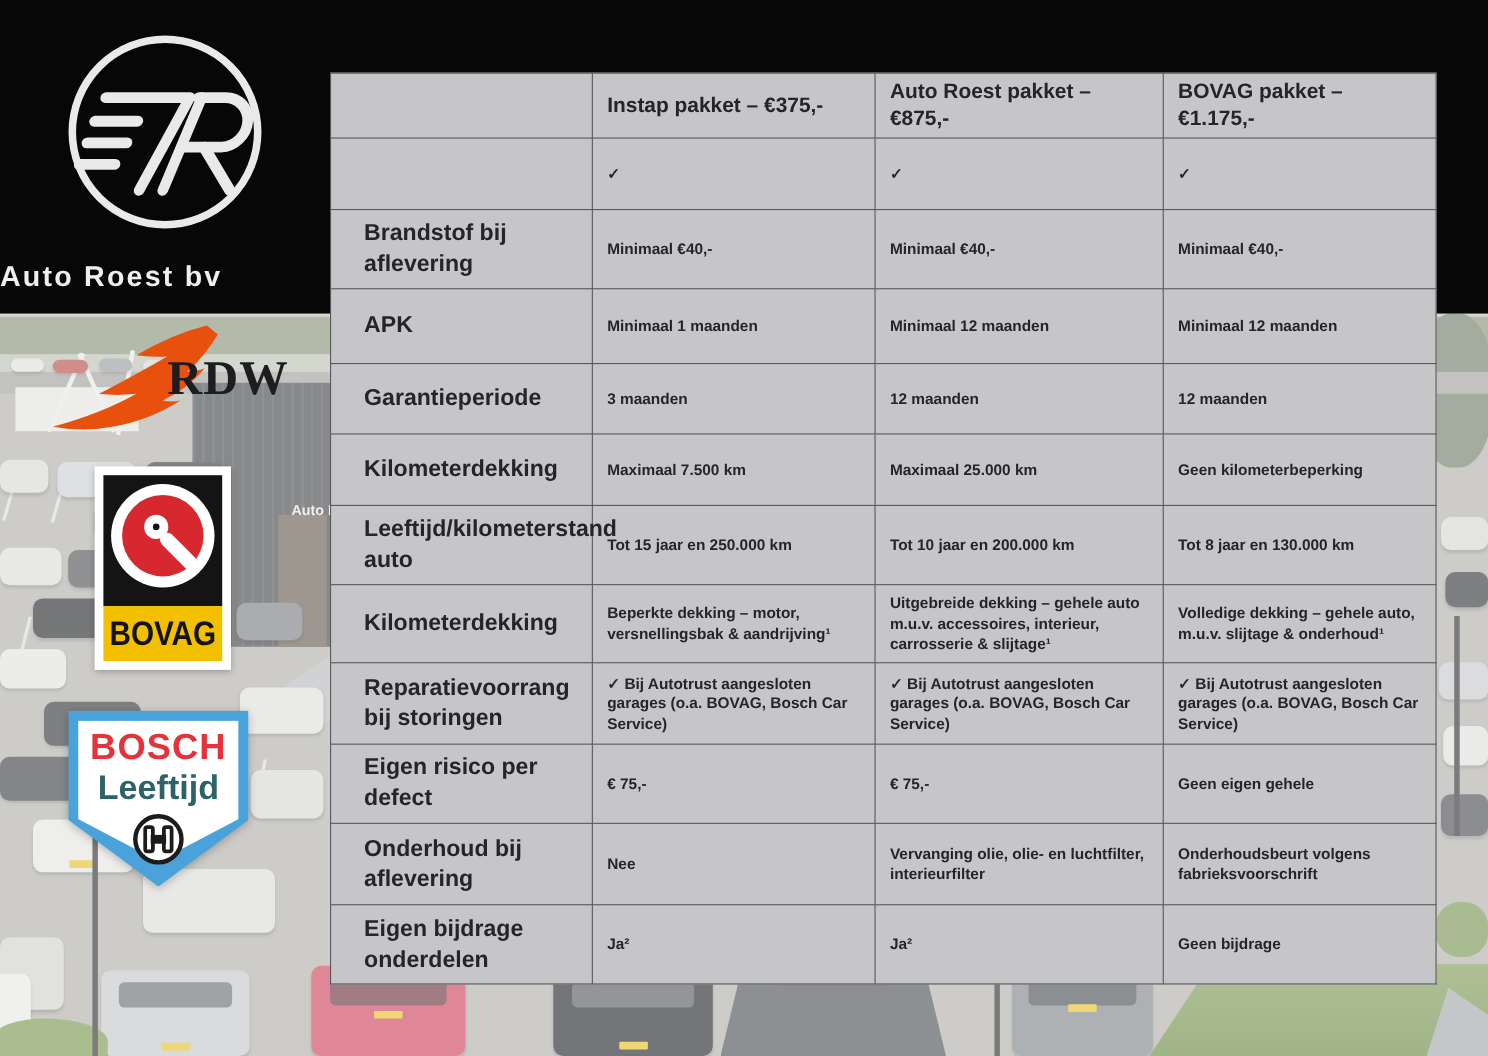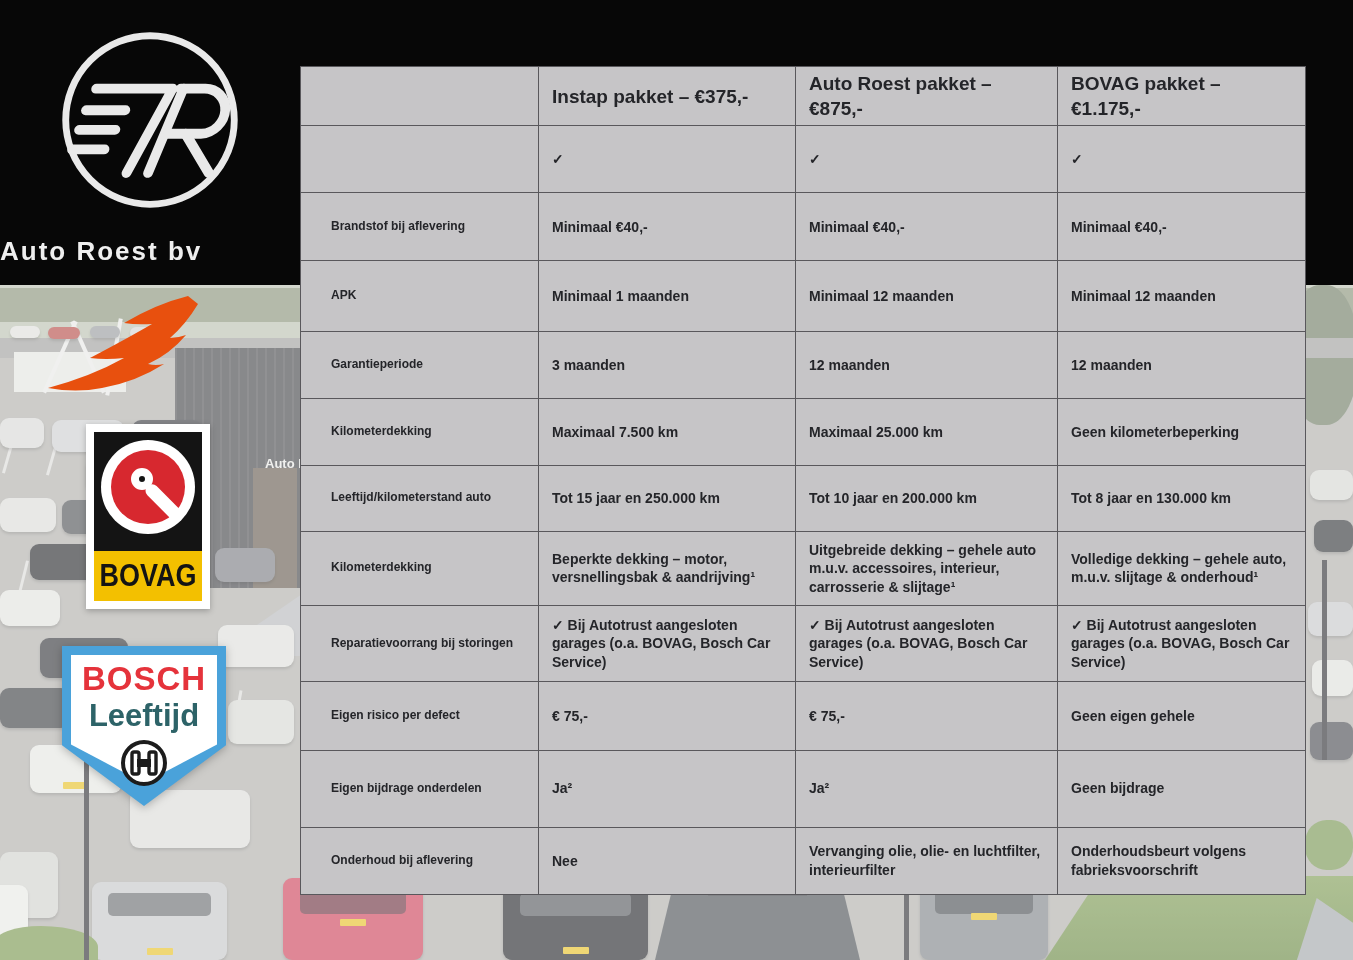--- a/index.html
+++ b/index.html
@@ -74,21 +74,21 @@
             font-size:31px;font-weight:bold;}
   .bosch-em{position:absolute;left:57px;top:92px;}
 
   
   .pkg-table{position:absolute;left:300px;top:66px;width:1005px;height:829px;
              border-collapse:collapse;table-layout:fixed;background:#c6c5c7;
              color:#242529;}
   .pkg-table th,.pkg-table td{border:1px solid #59585c;vertical-align:middle;
              padding:4px 10px 4px 13px;text-align:left;font-weight:bold;line-height:1.32;}
   .pkg-table thead th{font-size:19px;}
-  .pkg-table tbody th{font-size:12px;padding-left:30px;}
+  .pkg-table tbody th{font-size:21px;padding-left:30px;}
   .pkg-table tbody td{font-size:14px;}
   thead tr{height:57px;}
   tbody tr:nth-child(1){height:58px;}
   tbody tr:nth-child(2){height:59px;}
   tbody tr:nth-child(3){height:61px;}
   tbody tr:nth-child(4){height:58px;}
   tbody tr:nth-child(5){height:58px;}
   tbody tr:nth-child(6){height:57px;}
   tbody tr:nth-child(7){height:57px;}
   tbody tr:nth-child(8){height:66px;}
@@ -202,20 +202,21 @@
         <path d="M138 112 L166 152"></path>
       </g>
     </svg>
     <div class="brand-name">Auto Roest bv</div>
   </div>
 
   <div class="rdw">
     <svg width="230" height="118" viewBox="0 0 230 118">
       <path fill="#e8500e" d="M8 96 Q52 84 84 66 Q66 68 50 66 Q88 46 112 32 Q96 33 84 31 Q116 12 148 4 L158 12 Q146 32 130 46 Q138 46 146 43 Q130 62 108 72 Q116 74 124 72 Q96 90 62 96 Q36 101 8 96 Z"></path>
     </svg>
+    <div class="txt">RDW</div>
   </div>
 
   <div class="bovag">
     <div class="bovag-top">
       <div class="wc"></div>
       <div class="rc"></div>
       <div class="handle"></div>
       <div class="ring"></div>
     </div>
     <div class="bovag-bot">
@@ -311,28 +312,28 @@
     </tr>
 
     <tr>
       <th>Eigen risico per defect</th>
       <td>€ 75,-</td>
       <td>€ 75,-</td>
       <td>Geen eigen gehele</td>
     </tr>
 
     <tr>
+      <th>Onderhoud bij aflevering</th>
+      <td>Nee</td>
+      <td>Vervanging olie, olie- en luchtfilter, interieurfilter</td>
+      <td>Onderhoudsbeurt volgens fabrieksvoorschrift</td>
+    </tr>
+
+    <tr>
       <th>Eigen bijdrage onderdelen</th>
       <td>Ja²</td>
       <td>Ja²</td>
       <td>Geen bijdrage</td>
     </tr>
-
-    <tr>
-      <th>Onderhoud bij aflevering</th>
-      <td>Nee</td>
-      <td>Vervanging olie, olie- en luchtfilter, interieurfilter</td>
-      <td>Onderhoudsbeurt volgens fabrieksvoorschrift</td>
-    </tr>
   </tbody>
   </table>
 
 </div>
 
 </body></html>

